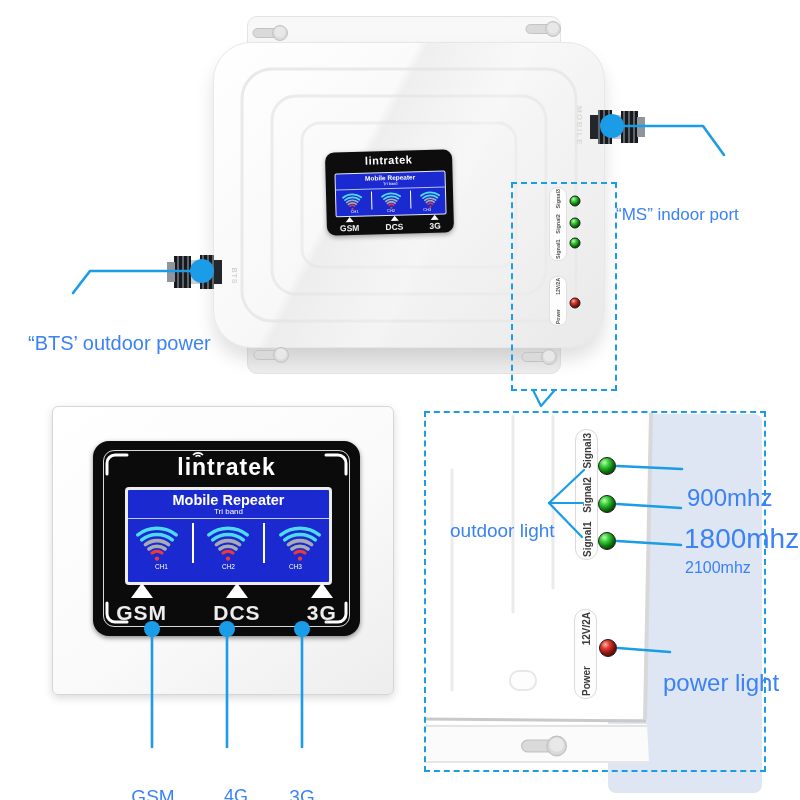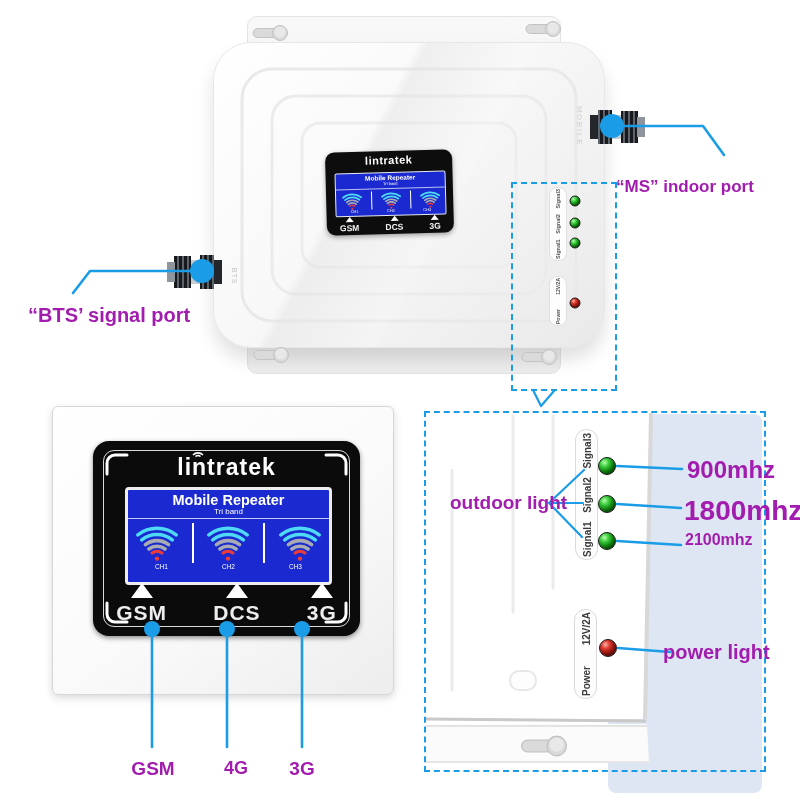--- a/index.html
+++ b/index.html
@@ -1,21 +1,21 @@
 <!DOCTYPE html>
 <html><head>
 <meta charset="utf-8">
 <style>
   html,body{margin:0;padding:0;background:#fff;}
   #stage{position:relative;width:800px;height:800px;background:#ffffff;overflow:hidden;
          font-family:"Liberation Sans",sans-serif;}
   .abs{position:absolute;}
   
-  .callout-label{position:absolute;font-weight:bold;color:#a21caf;white-space:nowrap;
-                 font-family:"Liberation Sans",sans-serif;}
+  .callout-label{position:absolute;font-weight:normal;color:#3b82f6;white-space:nowrap;
+                 font-family:"Liberation Sans",sans-serif;margin-top:28px;}
   .vlabel{position:absolute;left:50%;top:50%;transform:translate(-50%,-50%) rotate(-90deg);
           display:flex;justify-content:space-between;align-items:center;white-space:nowrap;}
   .vemboss{position:absolute;left:50%;top:50%;transform:translate(-50%,-50%) rotate(90deg);
            white-space:nowrap;}
   .pill{position:absolute;background:#fdfdfd;border:1px solid #e0e0e0;border-radius:12px;}
   
   .backplate{position:absolute;left:247px;top:16px;width:312px;height:356px;border-radius:10px;
              background:linear-gradient(180deg,#f8f8f8,#ededed);border:1px solid #e3e3e3;}
   .body{position:absolute;left:213px;top:42px;width:390px;height:304px;border-radius:38px;
         background:linear-gradient(135deg,#ffffff 0%,#f8f8f8 45%,#e9e9e9 100%);
@@ -297,23 +297,23 @@
       <path d="M618,648 L670,652"></path>
     </g>
     <circle cx="612" cy="126" r="12" fill="#1b9ce6"></circle>
     <circle cx="202" cy="271" r="12" fill="#1b9ce6"></circle>
     <circle cx="152" cy="629" r="8" fill="#1b9ce6"></circle>
     <circle cx="227" cy="629" r="8" fill="#1b9ce6"></circle>
     <circle cx="302" cy="629" r="8" fill="#1b9ce6"></circle>
   </svg>
 
   <div class="callout-label" style="left:616px;top:177px;font-size:17px;">“MS” indoor port</div>
-  <div class="callout-label" style="left:28px;top:304px;font-size:20px;">“BTS’ signal port</div>
+  <div class="callout-label" style="left:28px;top:304px;font-size:20px;">“BTS’ outdoor power</div>
   <div class="callout-label" style="left:450px;top:492px;font-size:19px;">outdoor light</div>
   <div class="callout-label" style="left:687px;top:456px;font-size:24px;">900mhz</div>
   <div class="callout-label" style="left:684px;top:495px;font-size:28px;">1800mhz</div>
   <div class="callout-label" style="left:685px;top:531px;font-size:16px;">2100mhz</div>
-  <div class="callout-label" style="left:663px;top:641px;font-size:20px;">power light</div>
+  <div class="callout-label" style="left:663px;top:641px;font-size:24px;">power light</div>
   <div class="callout-label" style="left:130px;top:758px;width:46px;text-align:center;font-size:19px;">GSM</div>
   <div class="callout-label" style="left:224px;top:758px;width:44px;text-align:left;font-size:18px;">4G</div>
   <div class="callout-label" style="left:280px;top:758px;width:44px;text-align:center;font-size:19px;">3G</div>
 
 </div>
 
 </body></html>

